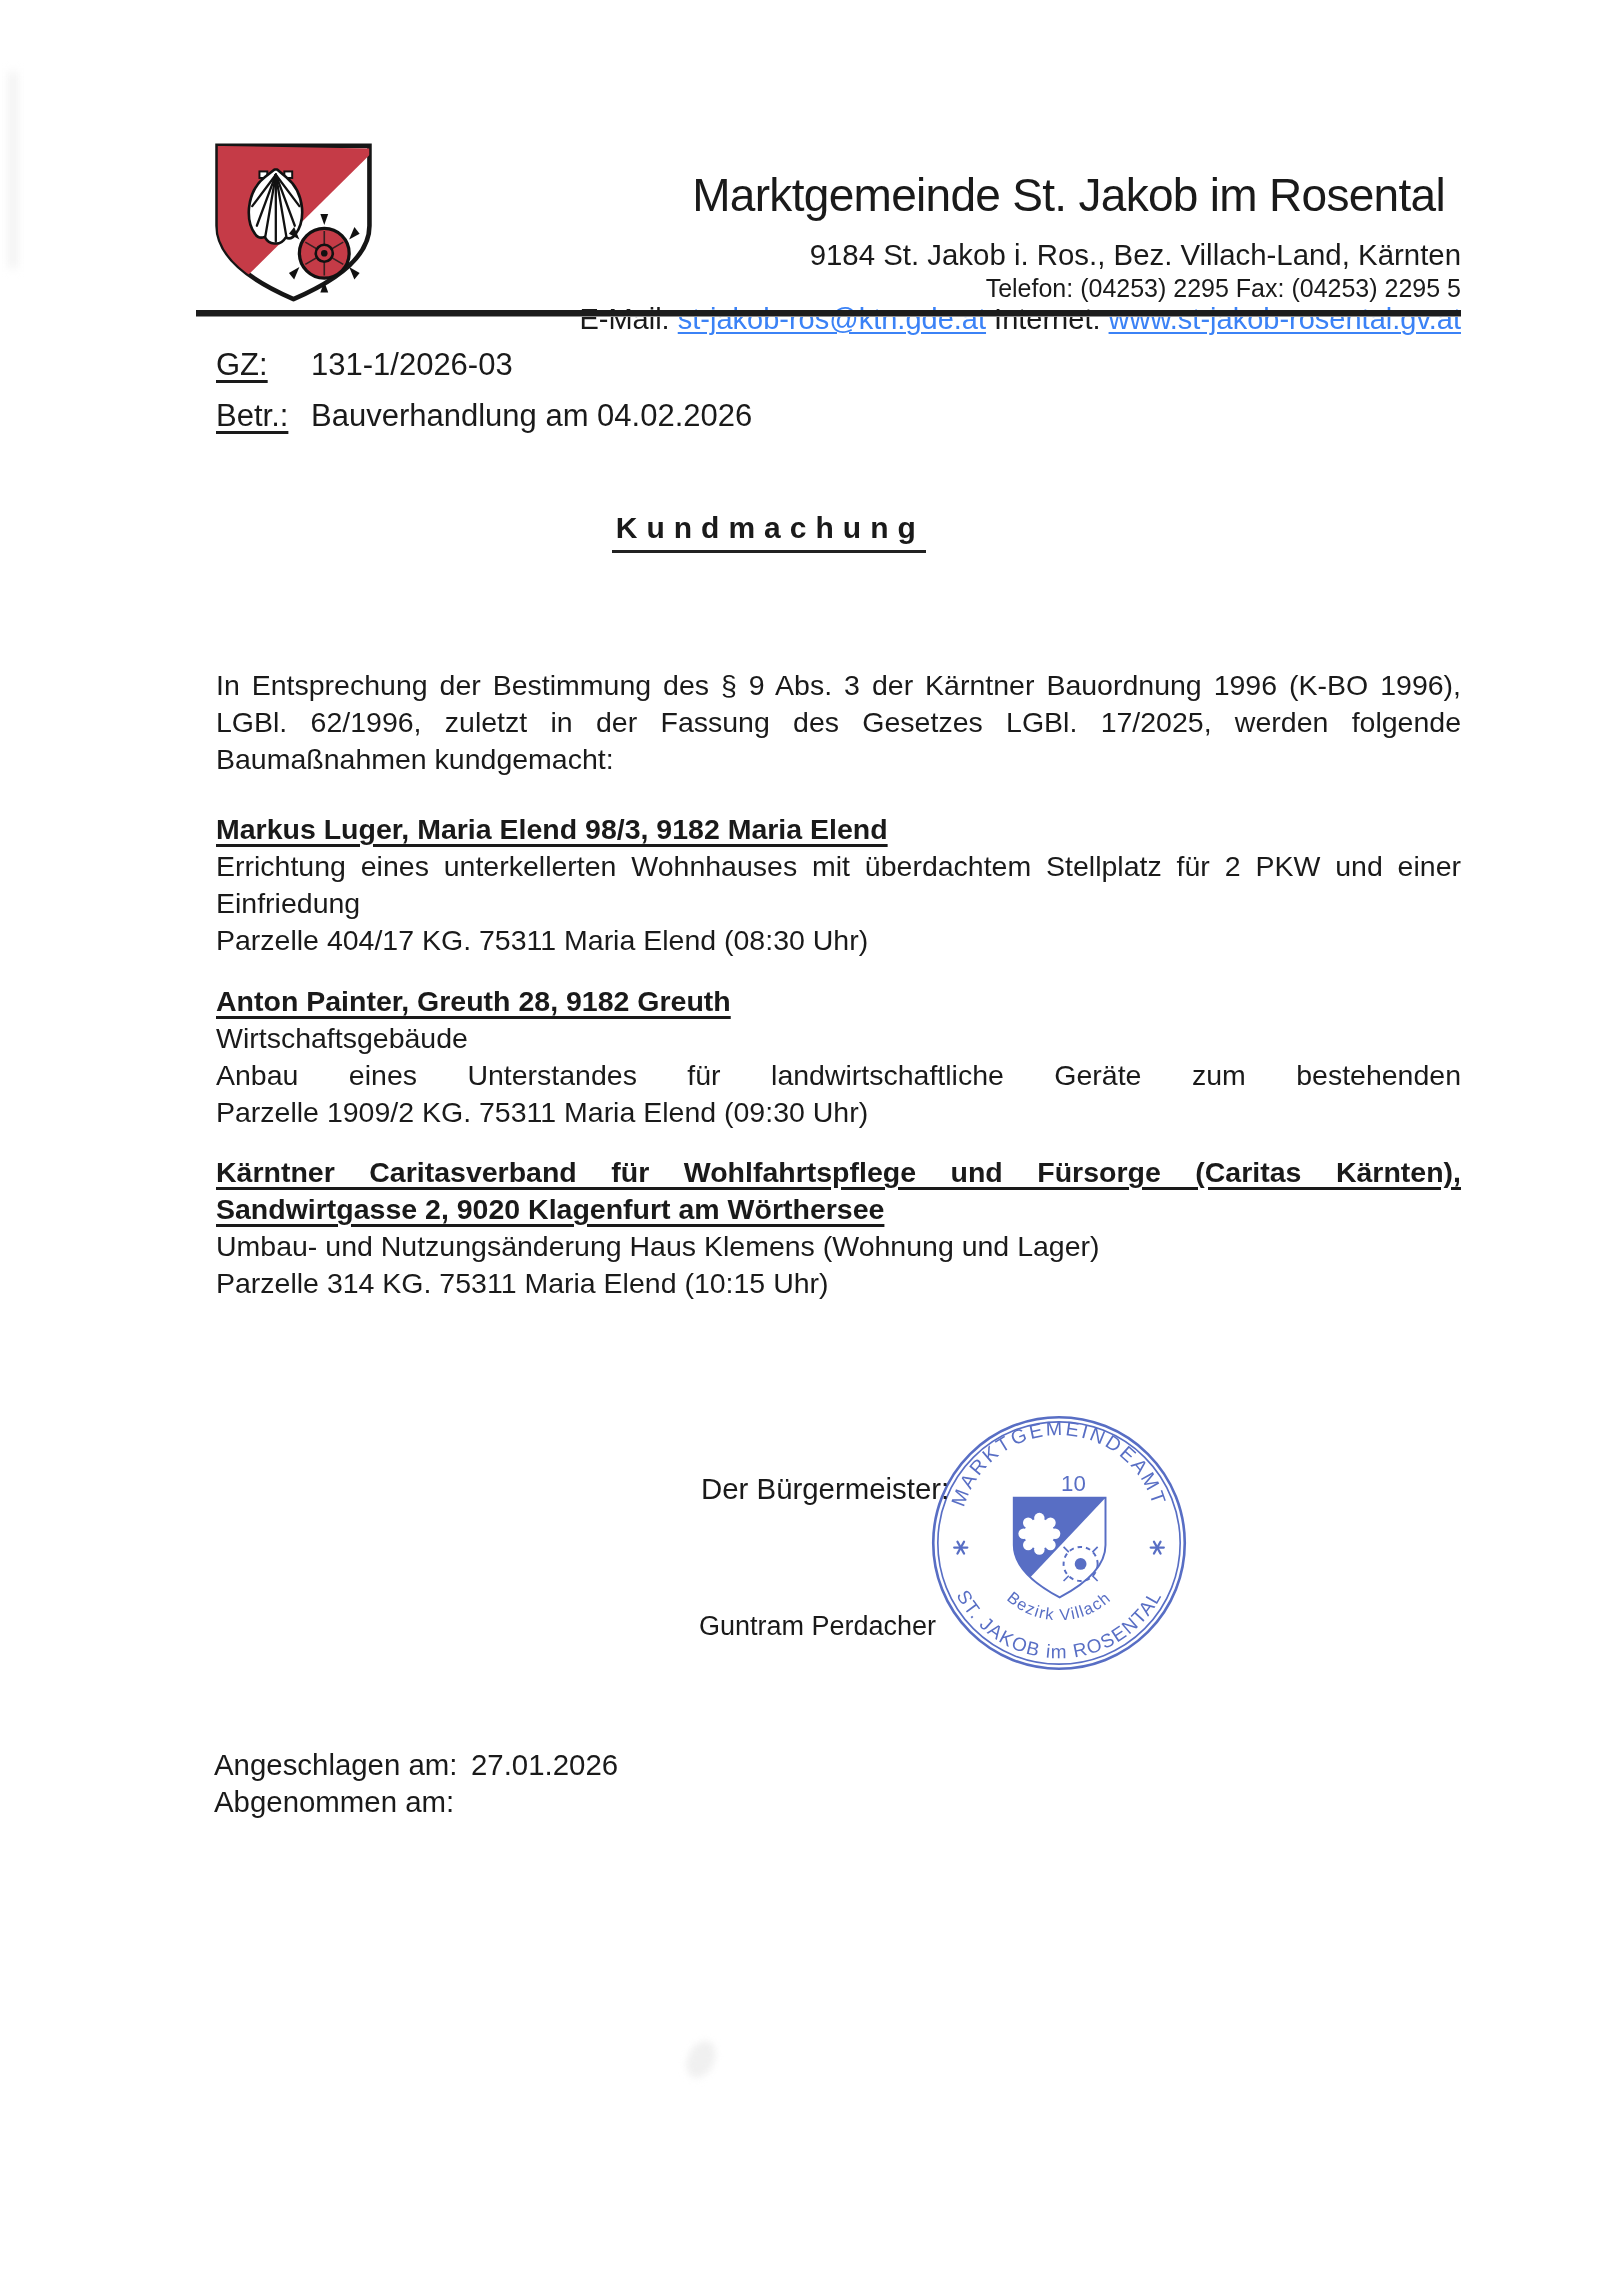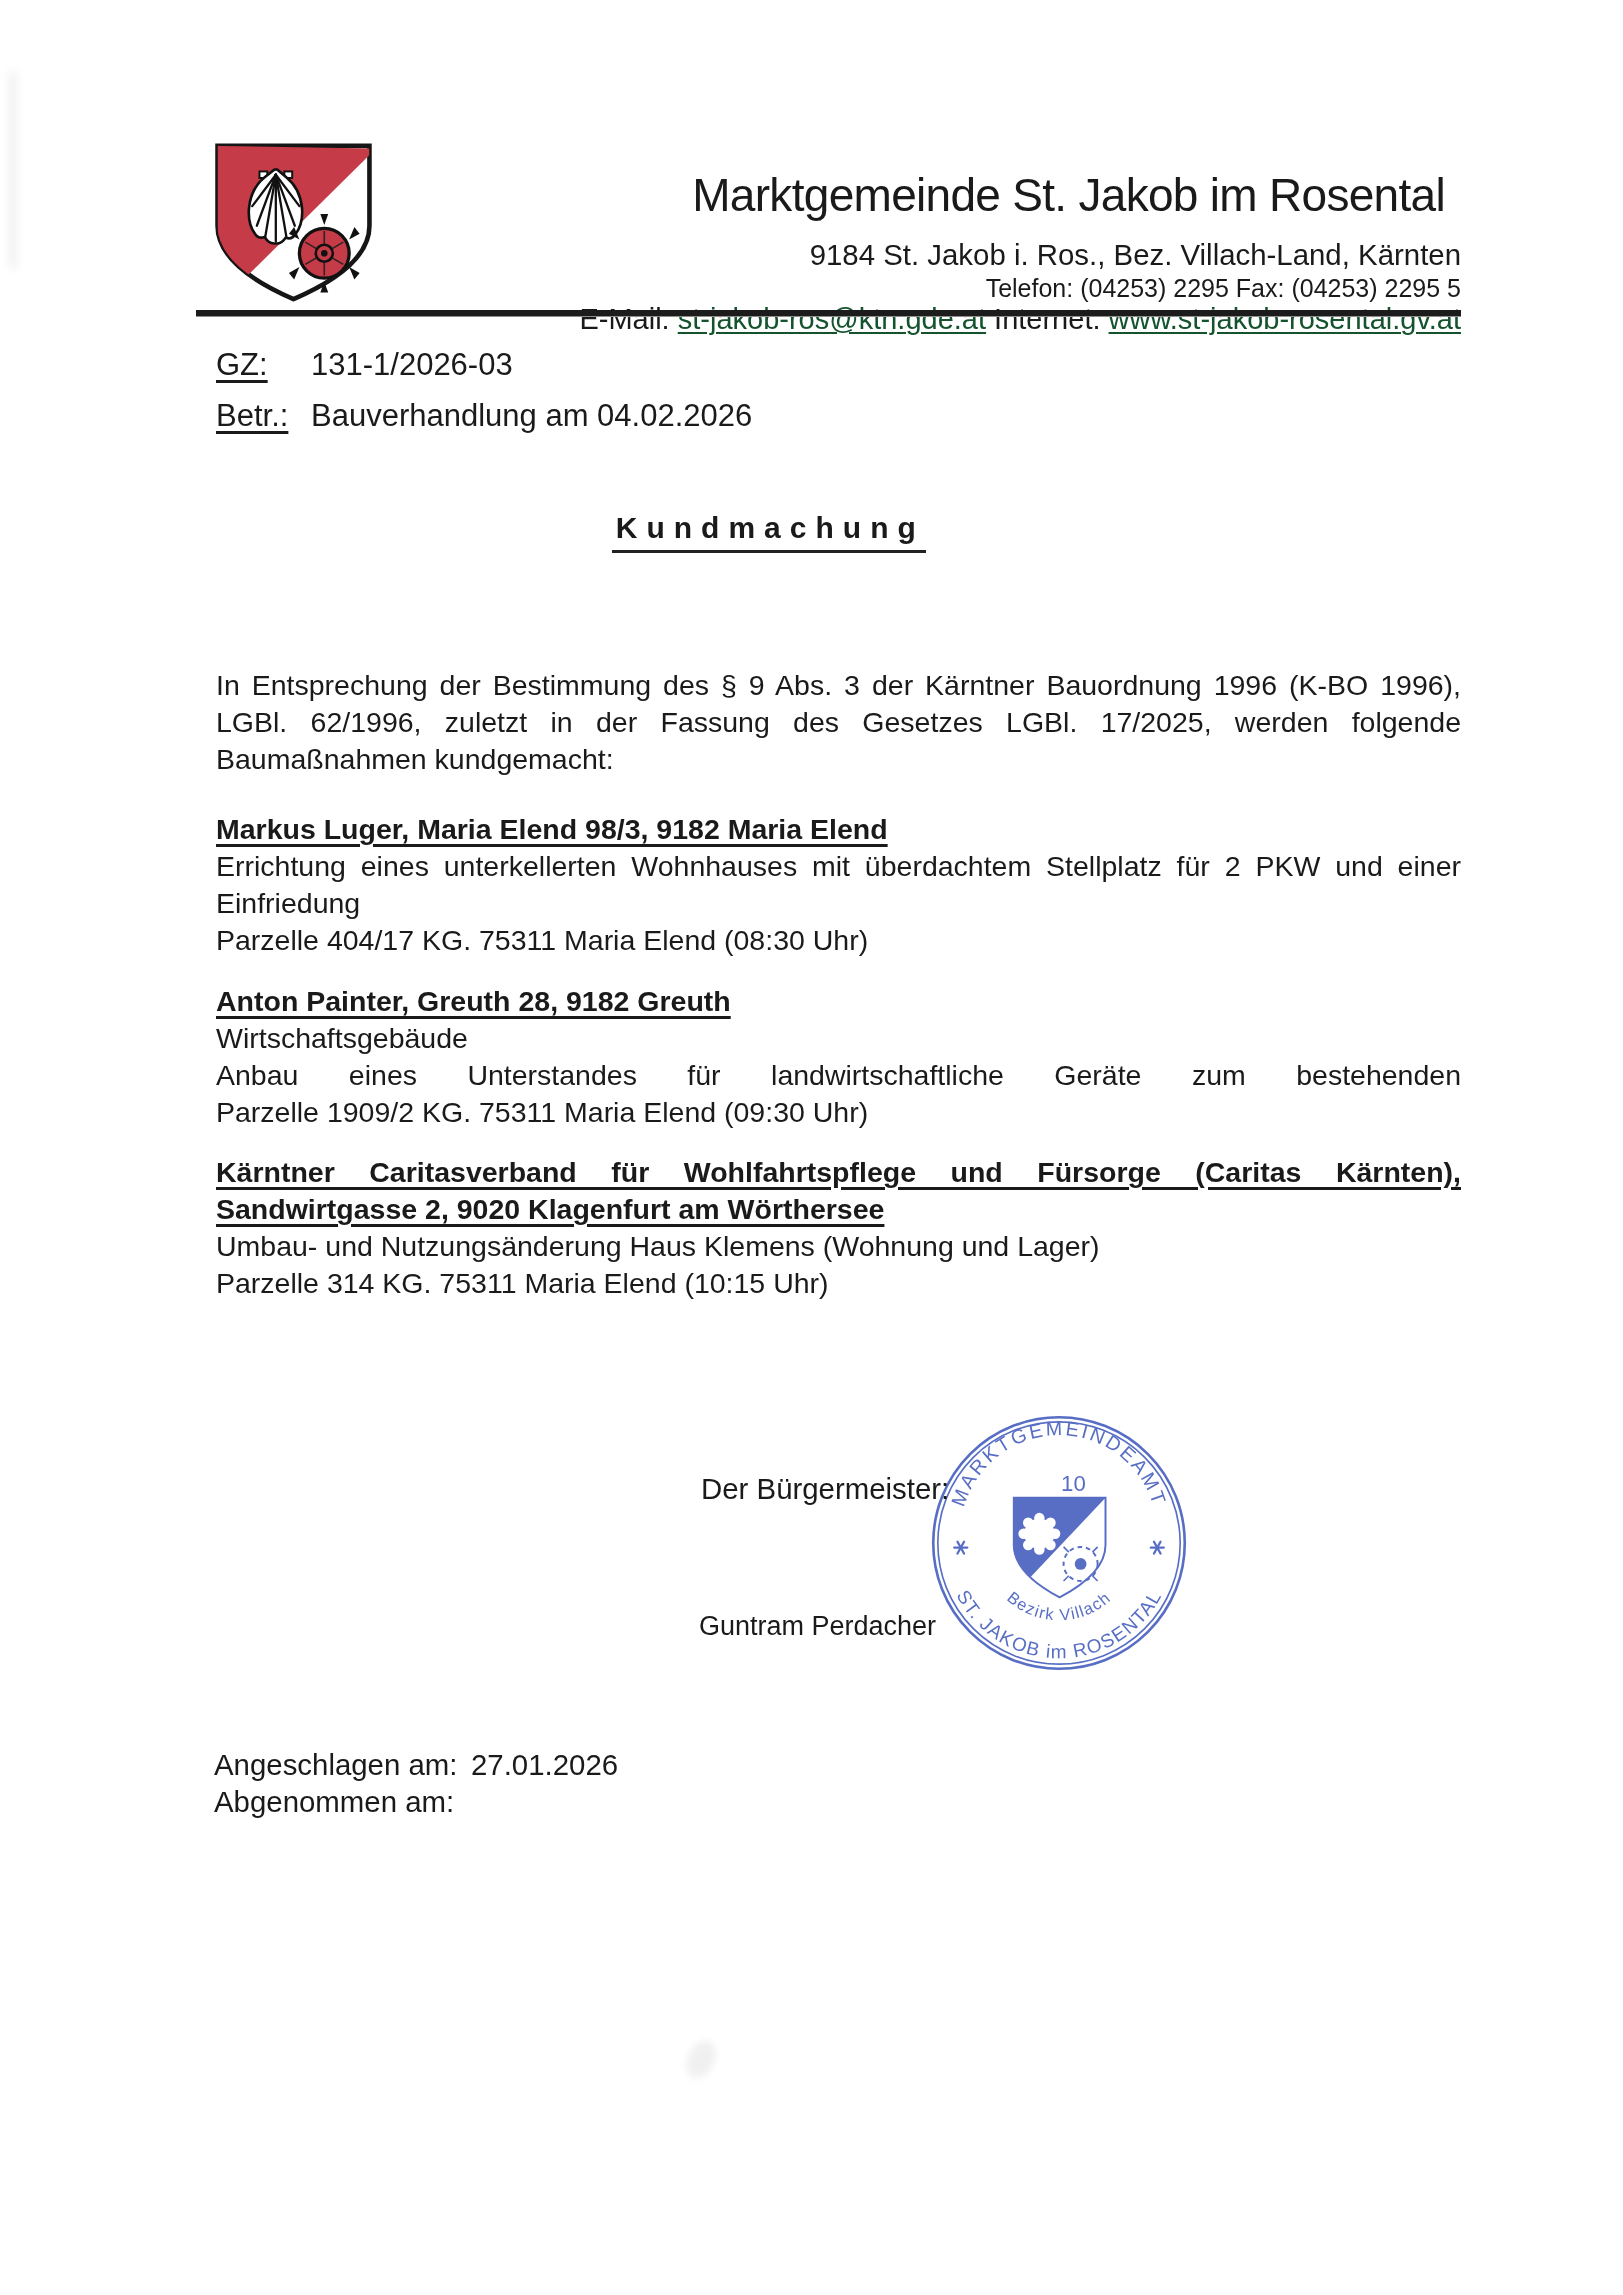--- a/index.html
+++ b/index.html
@@ -11,21 +11,21 @@
   .streak{position:absolute;left:9.2px;top:72px;width:7.9px;height:196px;background:#f0f0f0;filter:blur(4.6px);}
   .smudge{position:absolute;left:688px;top:2040px;width:26px;height:39px;background:#f0f0f0;border-radius:50%;filter:blur(3.9px);transform:rotate(25deg);}
 
   
   .crest{position:absolute;left:211px;top:140px;width:165px;height:165px;}
   .head-text{position:absolute;top:154px;right:162px;text-align:right;white-space:nowrap;}
   .org-name{font-size:46px;line-height:50px;font-weight:400;letter-spacing:-0.7px;margin:16px;}
   .addr{font-size:29.4px;line-height:37px;}
   .contact{font-size:25px;line-height:31px;}
   .emailline{font-size:29px;line-height:31px;}
-  .doc-link{color:#14532d;text-decoration:underline;text-decoration-thickness:2px;text-underline-offset:3.3px;}
+  .doc-link{color:#3b82f6;text-decoration:underline;text-decoration-thickness:2px;text-underline-offset:3.3px;}
   .head-rule{position:absolute;left:196px;top:310px;width:1265px;height:5.9px;background:#1c1c1c;border-bottom:1.3px solid #8d8d8d;}
 
   
   .refblock{position:absolute;left:216px;top:332px;width:916px;}
   .refrow{display:flex;height:37px;line-height:37px;font-size:31px;margin-top:14px;}
   .reflabel{width:95px;text-decoration:underline;text-decoration-thickness:2.6px;text-underline-offset:4.6px;}
   .refval{flex:1;}
 
   
   .title-wrap{position:absolute;left:216px;top:511px;width:1106px;text-align:center;}

